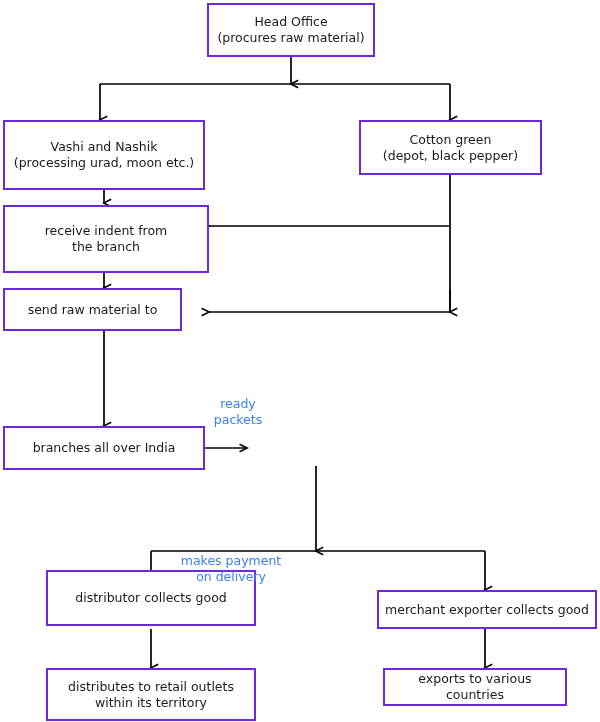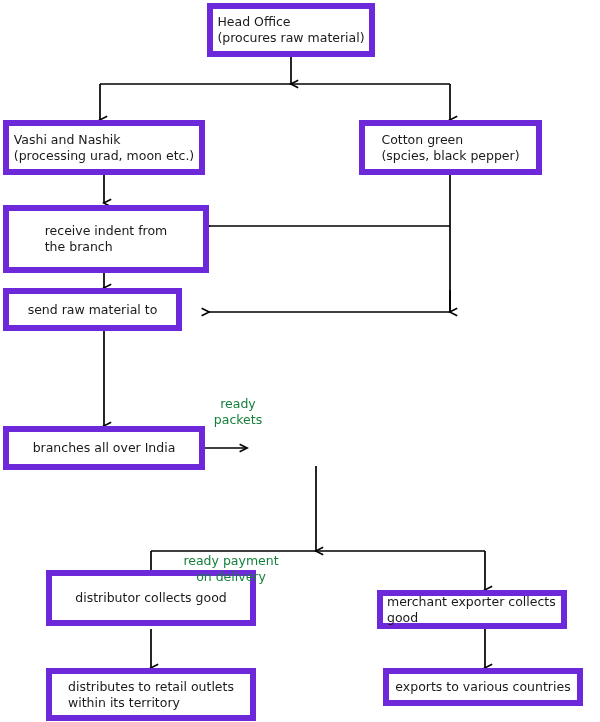--- a/index.html
+++ b/index.html
@@ -24,40 +24,40 @@
     position: absolute;
     left: 0;
     top: 0;
     width: 600px;
     height: 722px;
     pointer-events: none;
   }
   .node-box {
     position: absolute;
     box-sizing: border-box;
-    border: 6px solid #6d28d9;
+    border: 2px solid #6d28d9;
     background: #ffffff;
     display: flex;
     align-items: center;
     justify-content: center;
-    text-align: left;
+    text-align: center;
     line-height: 1.28;
     font-size: 12.5px;
     color: #1a1a1a;
     padding: 2px 4px;
   }
   .node-label {
     display: block;
     white-space: pre-line;
   }
   .edge-label {
     position: absolute;
     font-size: 12.5px;
     line-height: 1.28;
-    color: #15803d;
+    color: #3b82f6;
     text-align: center;
     white-space: pre-line;
     background: transparent;
   }
 </style>
 </head>
 <body>
 
 <div id="flowchart-root">
 
@@ -110,60 +110,60 @@
       <path d="M485,629 L485,668" marker-end="url(#arrow-down)"></path>
 
     </g>
   </svg>
 
   <div class="node-box" style="left:207px; top:3px; width:168px; height:54px;">
     <span class="node-label">Head Office
 (procures raw material)</span>
   </div>
 
-  <div class="node-box" style="left:3px; top:120px; width:202px; height:55px;">
+  <div class="node-box" style="left:3px; top:120px; width:202px; height:70px;">
     <span class="node-label">Vashi and Nashik
 (processing urad, moon etc.)</span>
   </div>
 
   <div class="node-box" style="left:359px; top:120px; width:183px; height:55px;">
     <span class="node-label">Cotton green
-(spcies, black pepper)</span>
+(depot, black pepper)</span>
   </div>
 
   <div class="node-box" style="left:3px; top:205px; width:206px; height:68px;">
     <span class="node-label">receive indent from
 the branch</span>
   </div>
 
   <div class="node-box" style="left:3px; top:288px; width:179px; height:43px;">
     <span class="node-label">send raw material to</span>
   </div>
 
   <div class="node-box" style="left:3px; top:426px; width:202px; height:44px;">
     <span class="node-label">branches all over India</span>
   </div>
 
 
   <div class="node-box" style="left:46px; top:570px; width:210px; height:56px;">
     <span class="node-label">distributor collects good</span>
   </div>
 
-  <div class="node-box" style="left:377px; top:590px; width:190px; height:39px;">
+  <div class="node-box" style="left:377px; top:590px; width:220px; height:39px;">
     <span class="node-label">merchant exporter collects good</span>
   </div>
 
   <div class="node-box" style="left:46px; top:668px; width:210px; height:53px;">
     <span class="node-label">distributes to retail outlets
 within its territory</span>
   </div>
 
-  <div class="node-box" style="left:383px; top:668px; width:200px; height:38px;">
+  <div class="node-box" style="left:383px; top:668px; width:184px; height:38px;">
     <span class="node-label">exports to various countries</span>
   </div>
 
   <div class="edge-label" style="left:196px; top:396px; width:84px;">ready
 packets</div>
 
-  <div class="edge-label" style="left:161px; top:553px; width:140px; text-align:center;">ready payment
+  <div class="edge-label" style="left:161px; top:553px; width:140px; text-align:center;">makes payment
 on delivery</div>
 
 </div>
 
 </body></html>

